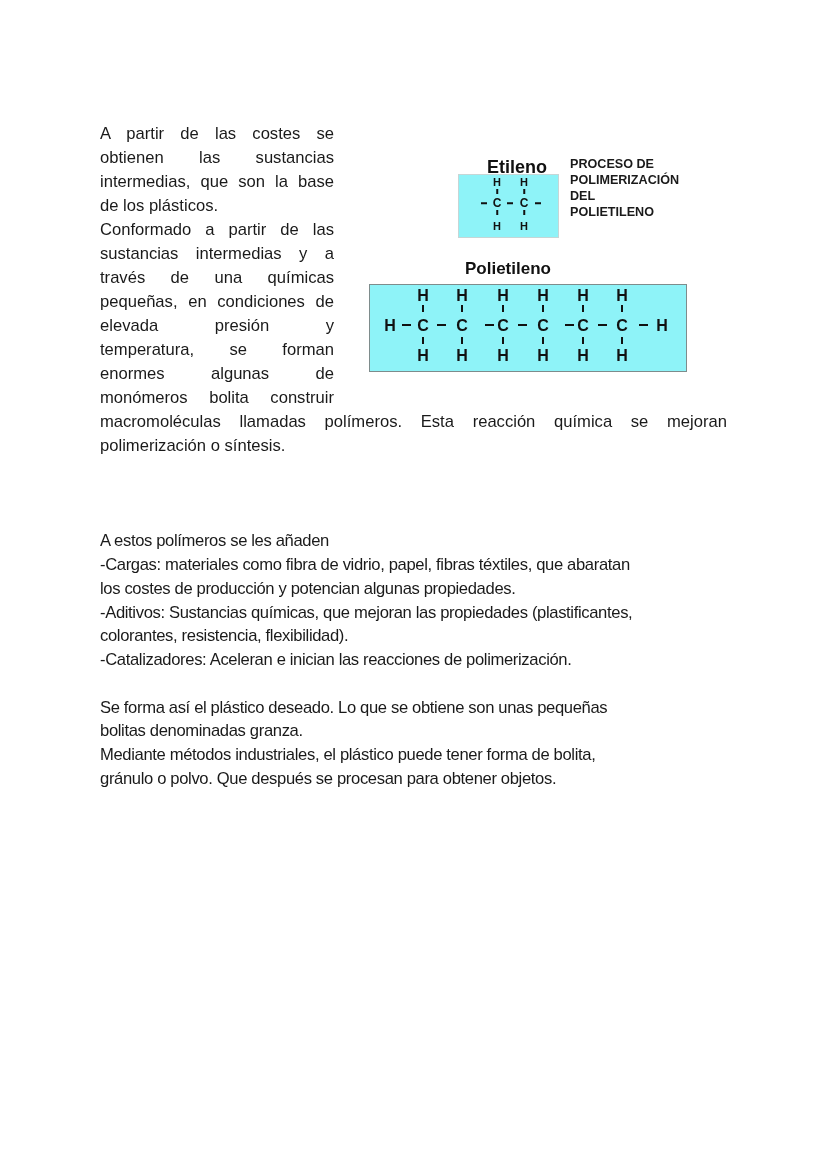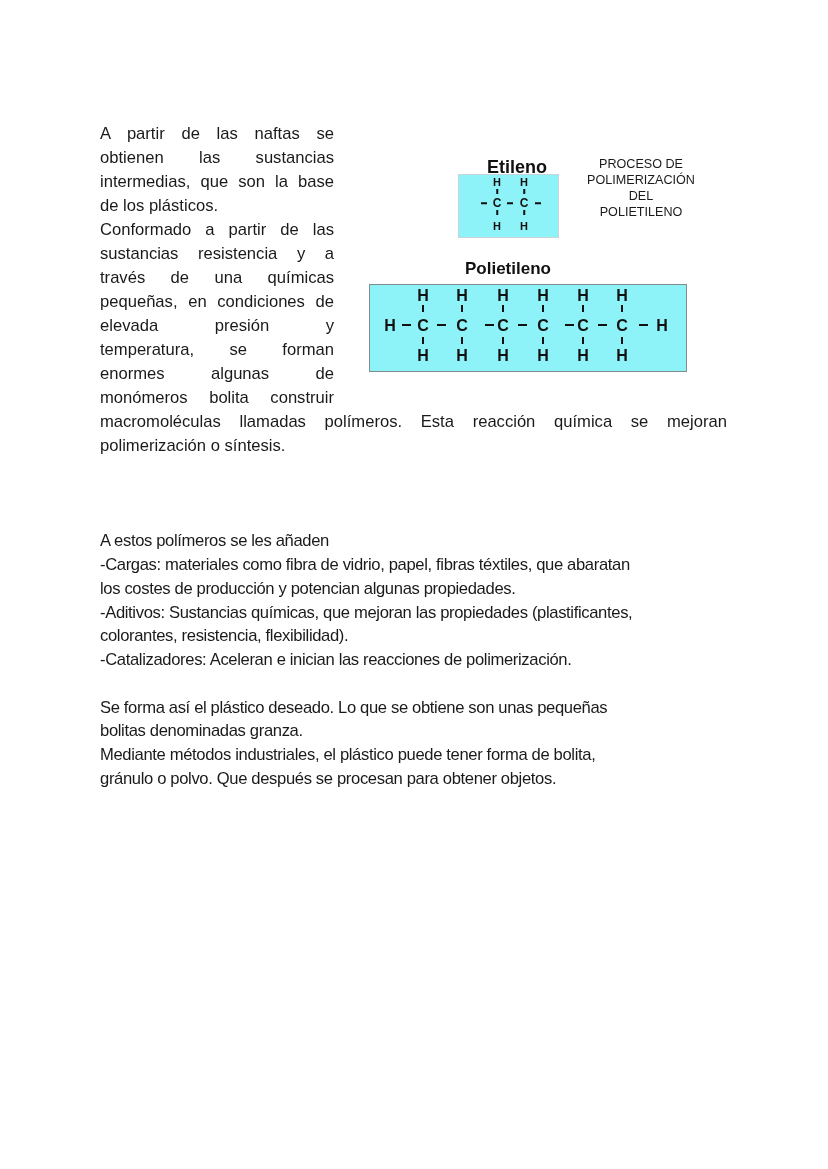--- a/index.html
+++ b/index.html
@@ -18,35 +18,35 @@
   .etileno-box { position: absolute; left: 458px; top: 174px; width: 101px; height: 64px;
                  background: #8ef3f8; border: 1px solid #c6d6d6; box-sizing: border-box; }
   .poli-box { position: absolute; left: 369px; top: 284px; width: 318px; height: 88px;
               background: #8ef3f8; border: 1.5px solid #7e8c8c; box-sizing: border-box; }
 
   .atom { position: absolute; font-weight: bold; color: #111; transform: translate(-50%, -50%);
           font-family: "Liberation Sans", sans-serif; line-height: 1; }
   .bondv { position: absolute; width: 2px; background: #111; transform: translateX(-50%); }
   .bondh { position: absolute; height: 2px; background: #111; transform: translateY(-50%); }
 
-  .proc { position: absolute; left: 570px; width: 142px; text-align: center; font-size: 12.6px;
-          font-weight: normal; line-height: 16px; top: 156px; }
+  .proc { position: absolute; left: 570px; width: 142px; font-size: 12.6px;
+          font-weight: bold; line-height: 16px; top: 156px; }
 </style>
 </head>
 <body>
 
 <div class="page">
 
   <div>
-    <div class="line just" style="top:122px">A partir de las naftas se</div>
+    <div class="line just" style="top:122px">A partir de las costes se</div>
     <div class="line just" style="top:146px">obtienen las sustancias</div>
     <div class="line just" style="top:170px">intermedias, que son la base</div>
     <div class="line" style="top:194px">de los plásticos.</div>
     <div class="line just" style="top:218px">Conformado a partir de las</div>
-    <div class="line just" style="top:242px">sustancias resistencia y a</div>
+    <div class="line just" style="top:242px">sustancias intermedias y a</div>
     <div class="line just" style="top:266px">través de una químicas</div>
     <div class="line just" style="top:290px">pequeñas, en condiciones de</div>
     <div class="line just" style="top:314px">elevada presión y</div>
     <div class="line just" style="top:338px">temperatura, se forman</div>
     <div class="line just" style="top:362px">enormes algunas de</div>
     <div class="line just" style="top:386px">monómeros bolita construir</div>
     <div class="line just-wide" style="top:410px">macromoléculas llamadas polímeros. Esta reacción química se mejoran</div>
     <div class="line" style="top:434px">polimerización o síntesis.</div>
   </div>
 

